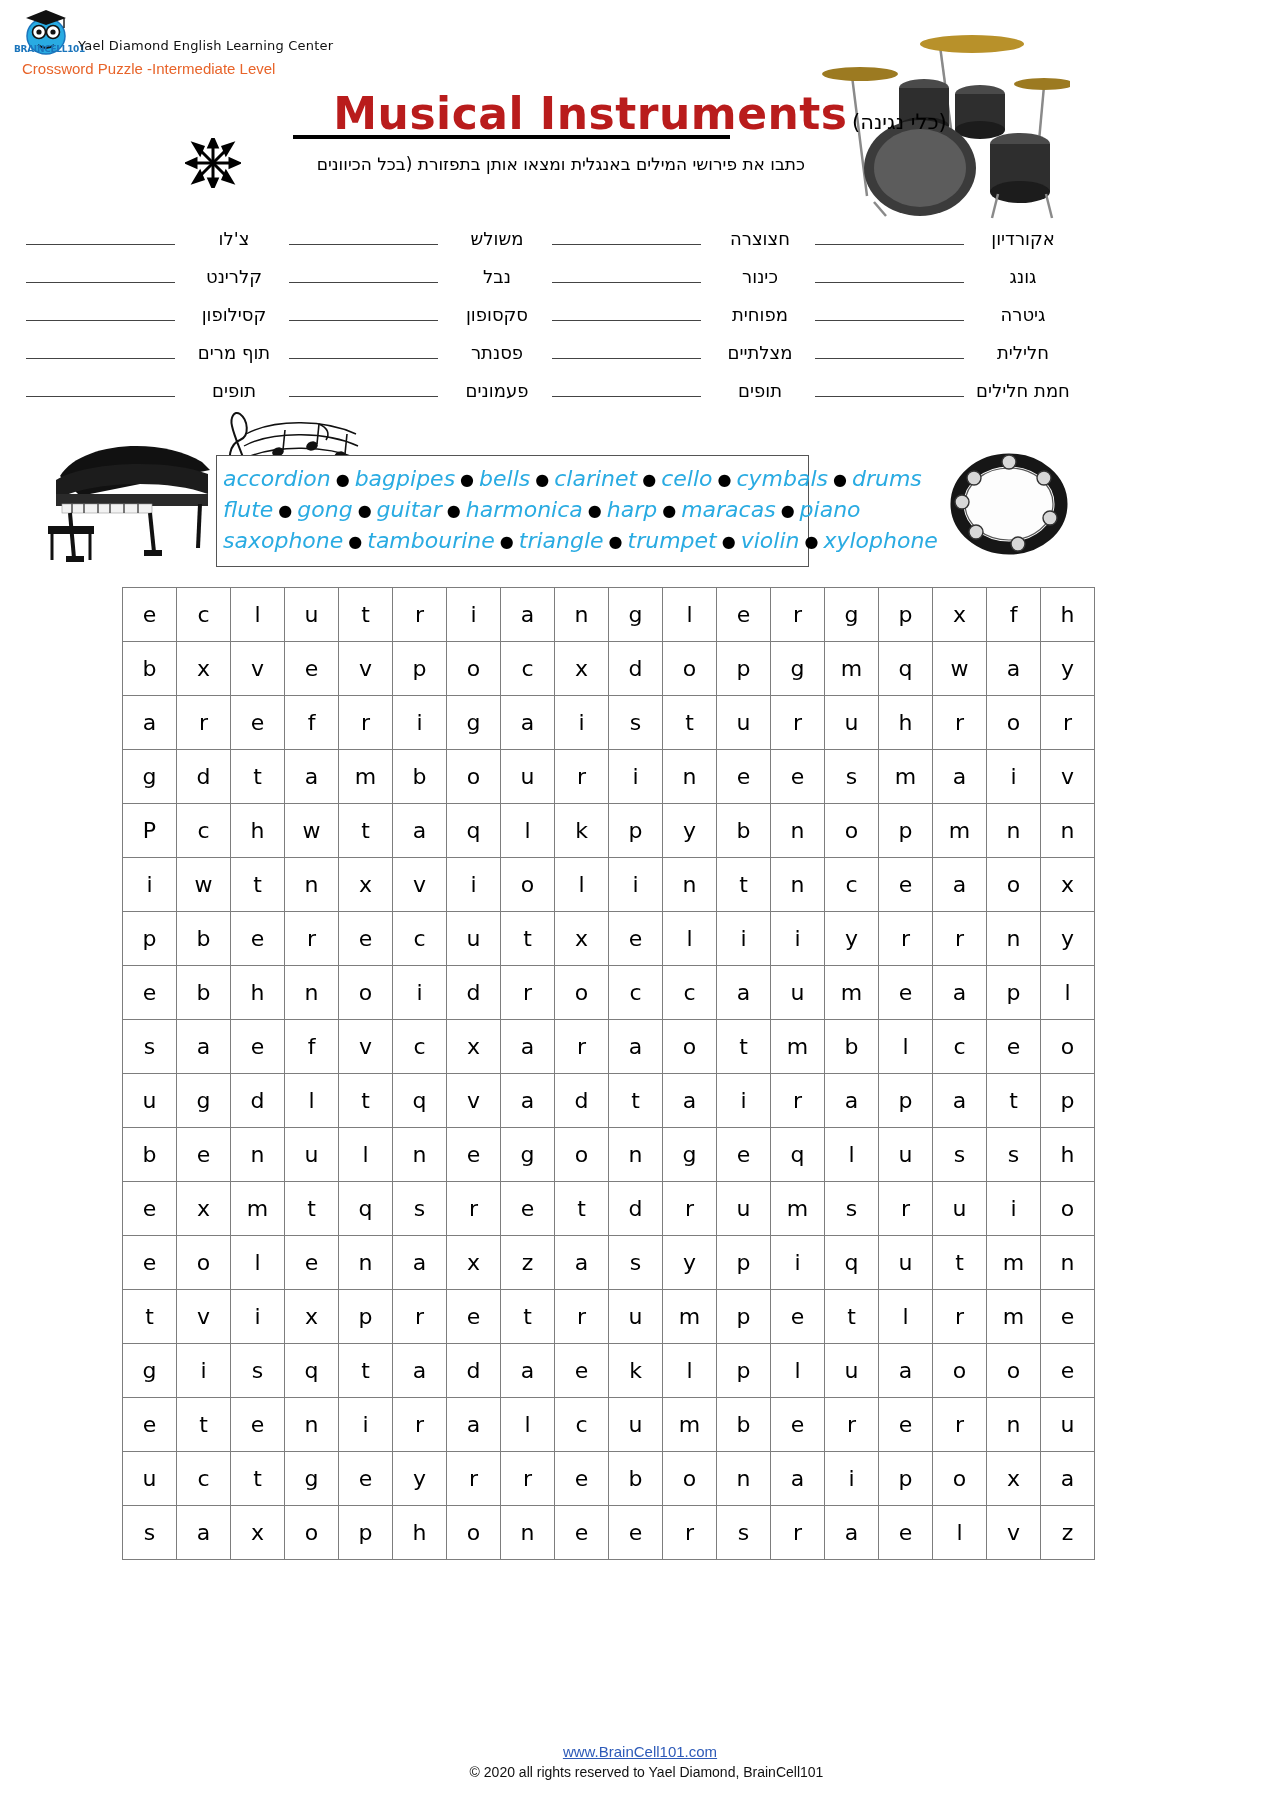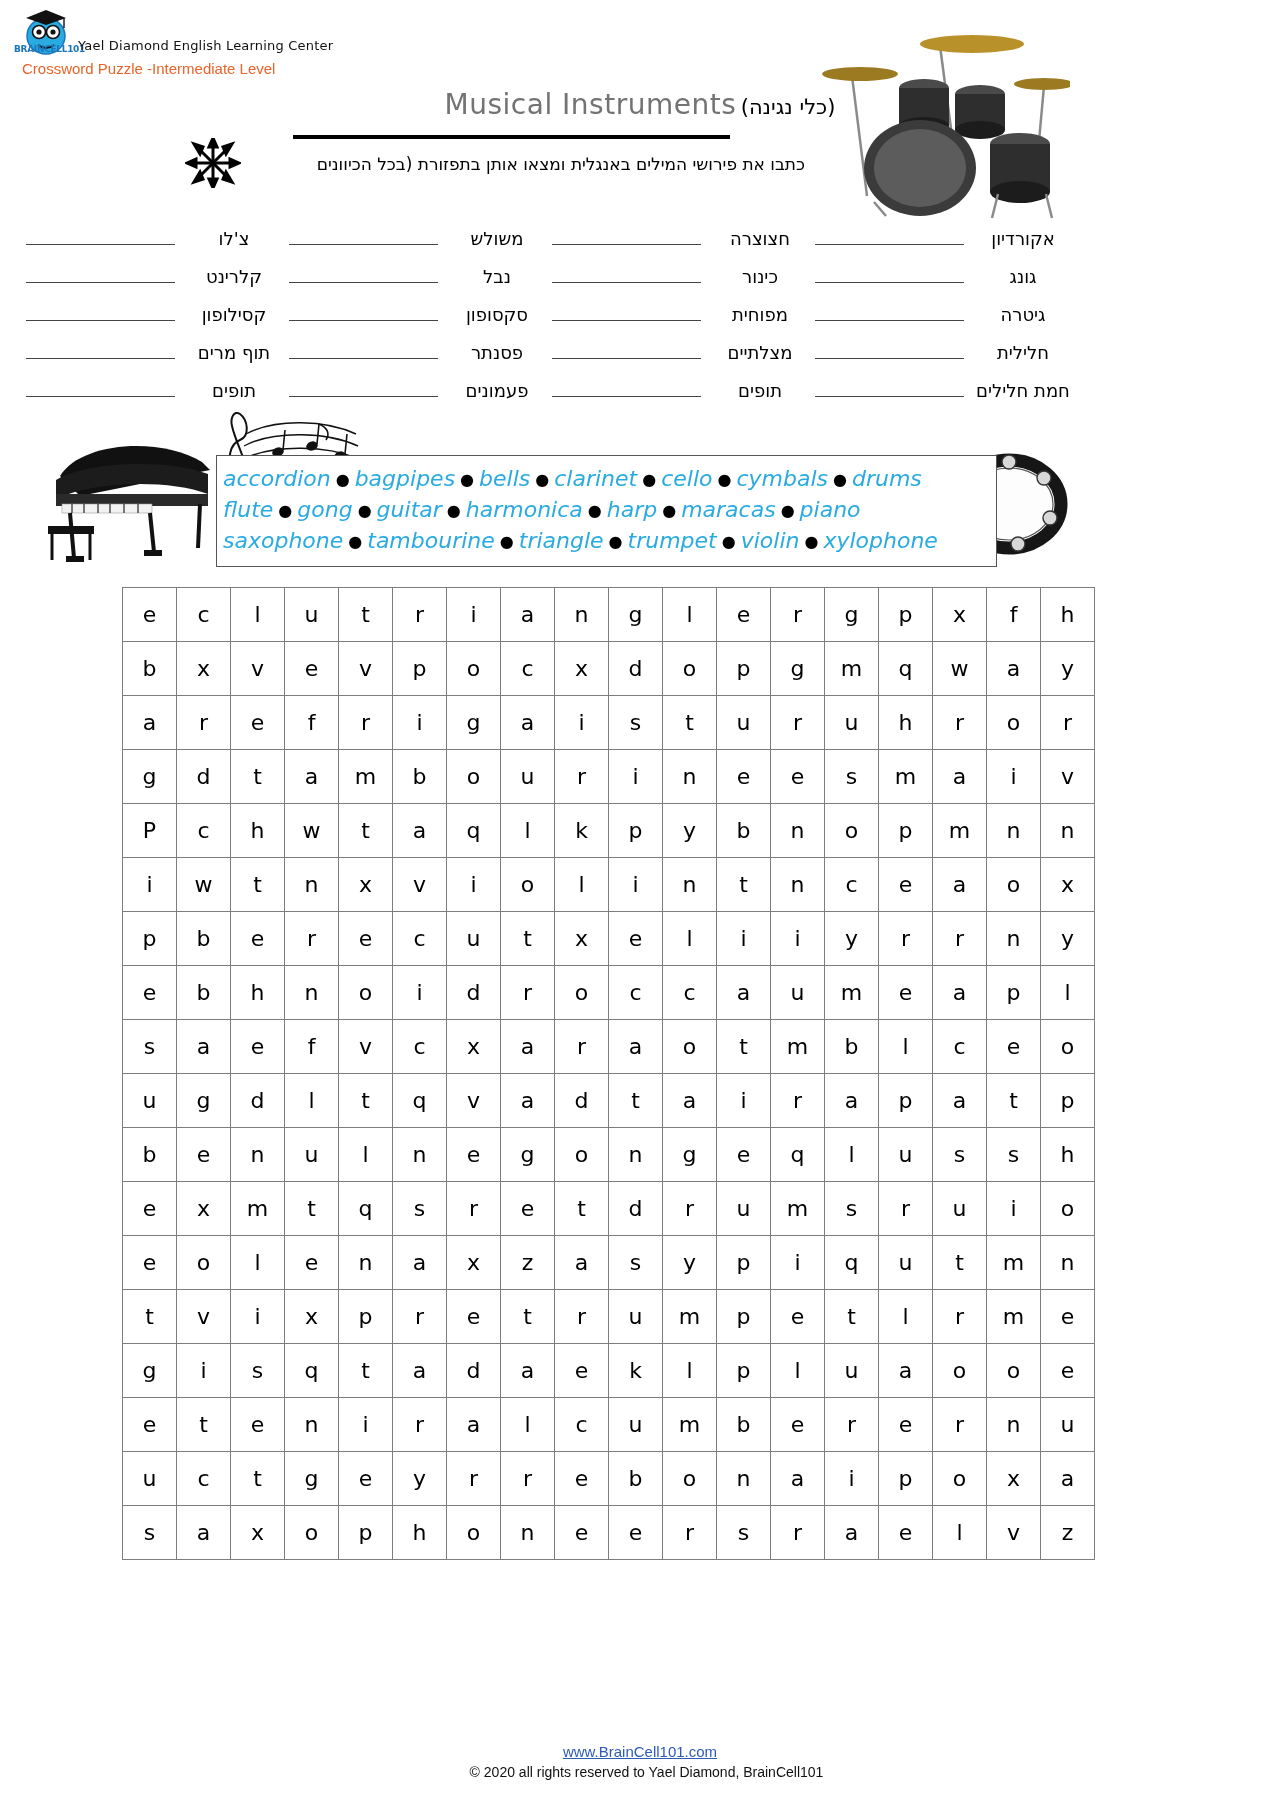--- a/index.html
+++ b/index.html
@@ -7,37 +7,37 @@
 
   
   .header{position:absolute;left:0;top:0;width:100%;height:80px;}
   .logo-wrap{position:absolute;left:16px;top:4px;width:60px;height:58px;}
   .brand-line{position:absolute;left:78px;top:38px;font-size:13px;color:#111;font-family:"DejaVu Sans",sans-serif;letter-spacing:.2px;}
   .logo-word{position:absolute;left:14px;top:44px;font-size:9px;font-weight:bold;color:#1b75bc;letter-spacing:-0.3px;font-family:"DejaVu Sans",sans-serif;}
   .subtitle{position:absolute;left:22px;top:60px;font-size:15px;color:#e8642a;font-family:"Liberation Sans",sans-serif;}
 
   
   .title-block{position:absolute;left:0;top:88px;width:100%;text-align:center;}
-  .title-en{font-size:28px;color:#737373;font-family:"DejaVu Sans",sans-serif;font-weight:normal;letter-spacing:.5px;}
+  .title-en{font-size:44px;color:#b91c1c;font-family:"DejaVu Sans",sans-serif;font-weight:bold;letter-spacing:.5px;}
   .title-he{font-size:21px;color:#000;font-family:"DejaVu Sans",sans-serif;direction:rtl;text-align:right;}
   .title-underline{position:absolute;left:293px;top:135px;width:437px;height:4px;background:#000;}
 
   .instr-row{position:absolute;left:185px;top:146px;width:620px;height:36px;display:flex;align-items:center;justify-content:flex-end;}
   .instr-text{font-size:17px;color:#000;direction:rtl;font-family:"DejaVu Sans",sans-serif;white-space:nowrap;}
   .compass{position:absolute;left:185px;top:138px;width:56px;height:50px;}
 
   
   .hebrew-grid{position:absolute;left:20px;top:222px;width:1052px;}
   .he-row{display:flex;flex-direction:row-reverse;height:38px;align-items:flex-start;}
   .he-cell{width:263px;display:flex;flex-direction:row-reverse;align-items:baseline;}
   .he-label{font-size:18px;direction:rtl;color:#000;font-family:"DejaVu Sans",sans-serif;min-width:98px;text-align:center;padding-left:4px;white-space:nowrap;}
   .he-blank{flex:1;border-bottom:1.6px solid #444;height:22px;margin-right:6px;margin-left:6px;}
 
   
-  .wordbank{position:absolute;left:216px;top:455px;width:781px;border:1.4px solid #555;background:#fff;padding:7px 6px 9px 6px;box-sizing:border-box;text-align:left;}
+  .wordbank{position:absolute;left:216px;top:455px;width:593px;border:1.4px solid #555;background:#fff;padding:7px 6px 9px 6px;box-sizing:border-box;text-align:left;}
   .wb-line{font-size:22px;color:#29abe2;font-style:italic;font-family:"DejaVu Sans",sans-serif;line-height:1.42;white-space:nowrap;}
   .wb-dot{font-style:normal;color:#000;font-size:16px;padding:0 5px;vertical-align:middle;}
 
   
   .puzzle{position:absolute;left:122px;top:587px;border-collapse:collapse;}
   .puzzle td{width:53px;height:53px;border:1px solid #7d7d7d;text-align:center;vertical-align:middle;font-size:22px;color:#000;font-family:"DejaVu Sans",sans-serif;padding:0;}
 
   
   .footer{position:absolute;left:0;top:1743px;width:100%;text-align:center;}
   .footer-url{font-size:15px;color:#2e5bb8;text-decoration:underline;font-family:"Liberation Sans",sans-serif;}

